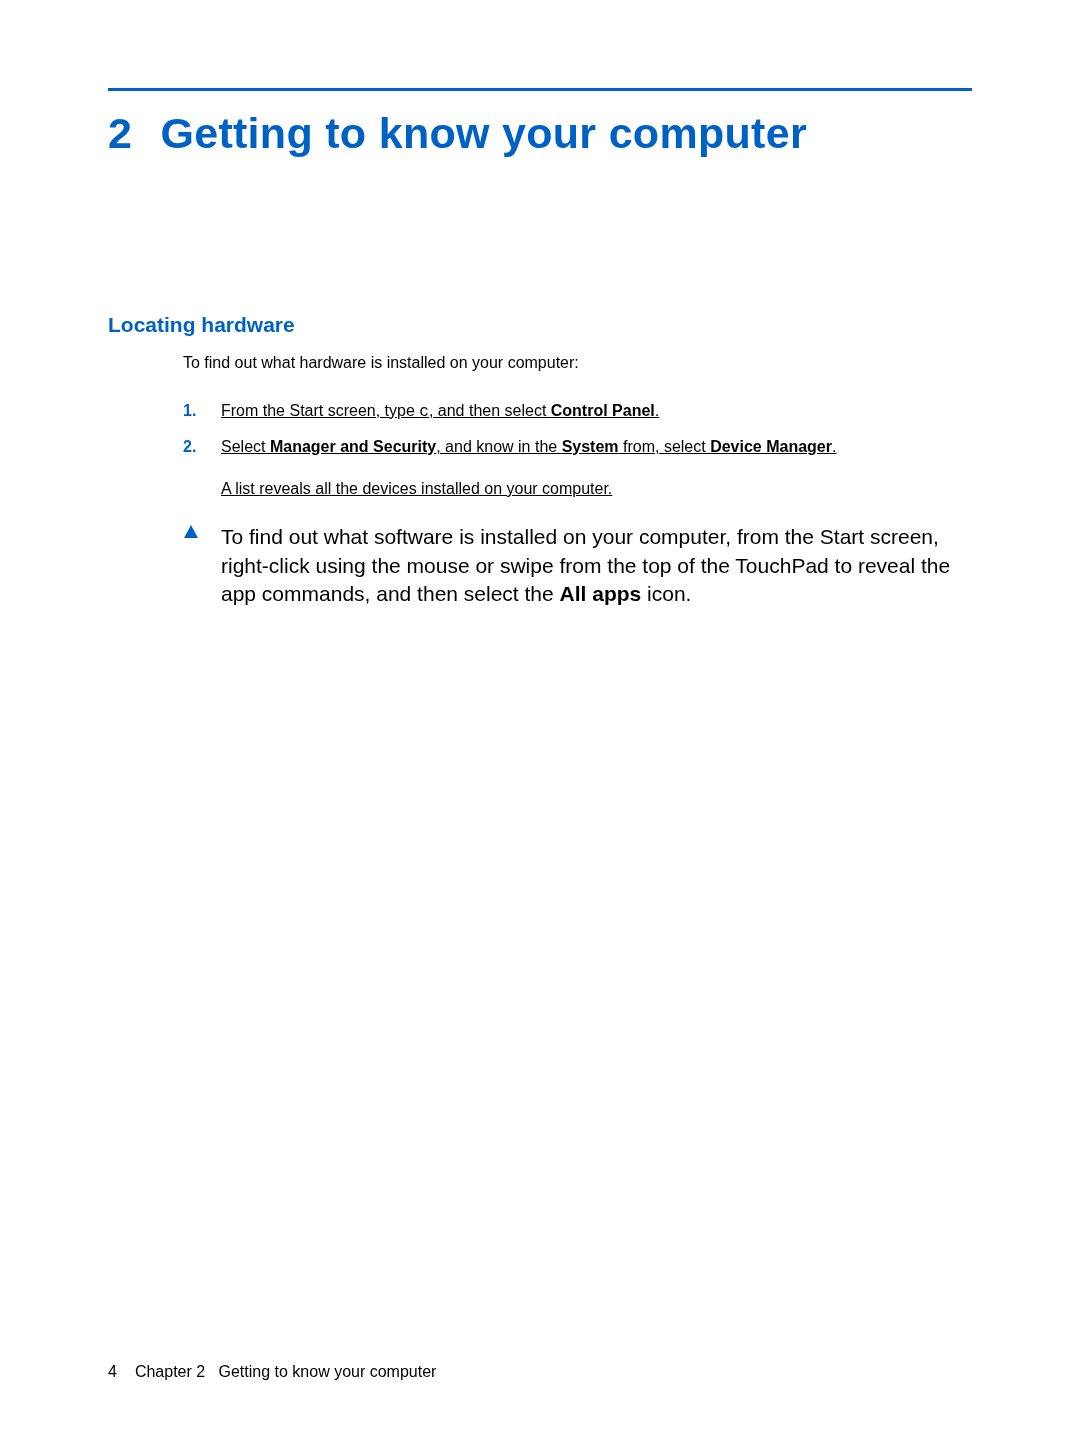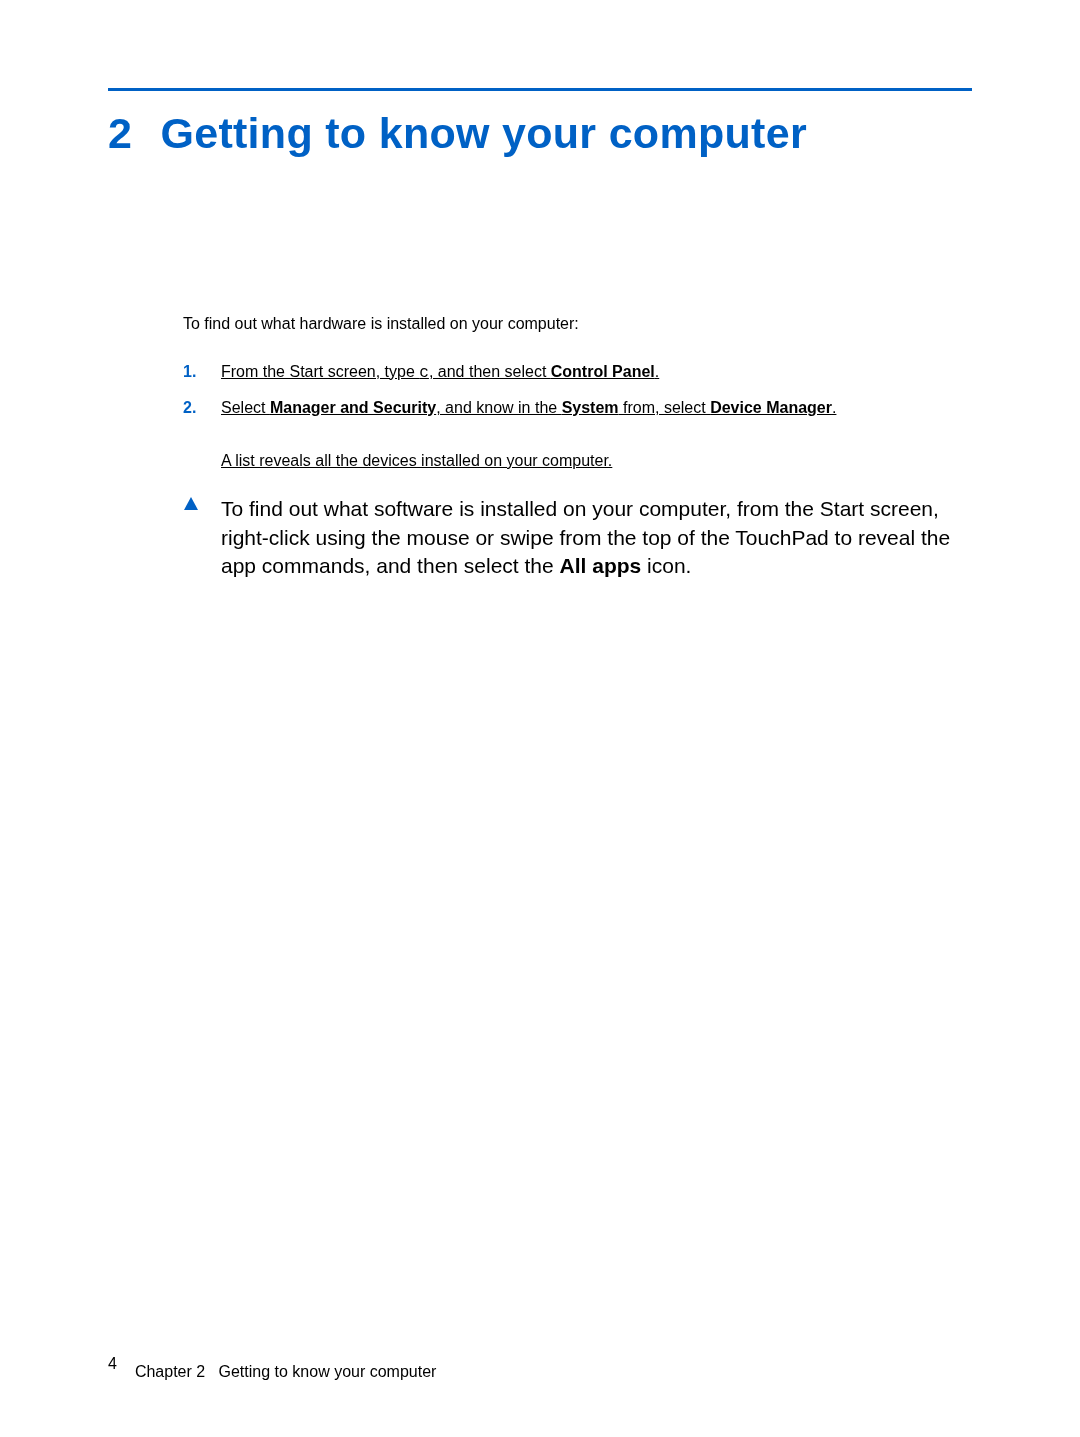--- a/index.html
+++ b/index.html
@@ -75,21 +75,21 @@
       color: #0061c5;
       font-weight: bold;
       flex-shrink: 0;
       width: 16px;
     }
     .ol-content {
       flex: 1;
       text-decoration: underline;
     }
     .ol-sub-para {
-      margin-top: 31px;
+      margin-top: 20px;
     }
     .note-block {
       margin-left: 75px;
       display: flex;
       gap: 22px;
       font-size: 21px;
       line-height: 1.35;
     }
     .triangle-icon {
       width: 16px;
@@ -114,35 +114,35 @@
       left: 108px;
       font-size: 16px;
       display: flex;
       gap: 18px;
     }
     .footer-page {
       font-weight: normal;
     }
     .footer-text {
       font-weight: normal;
-      margin-top: 8px;
     }
   </style>
 </head>
 <body>
 
 <div class="page">
   <div class="top-rule"></div>
 
   <div class="chapter-title-row">
     <span class="chapter-num">2</span>
     <span class="chapter-text">Getting to know your computer</span>
   </div>
 
 
+  <h3 class="h3">Locating hardware</h3>
 
   <p class="intro-para">To find out what hardware is installed on your computer:</p>
 
   <div class="ol">
     <div class="ol-item">
       <span class="ol-marker">1.</span>
       <div class="ol-content">
         <span>From the Start screen, type </span><span class="mono">c</span><span>, and then select </span><b>Control Panel</b><span>.</span>
       </div>
     </div>

